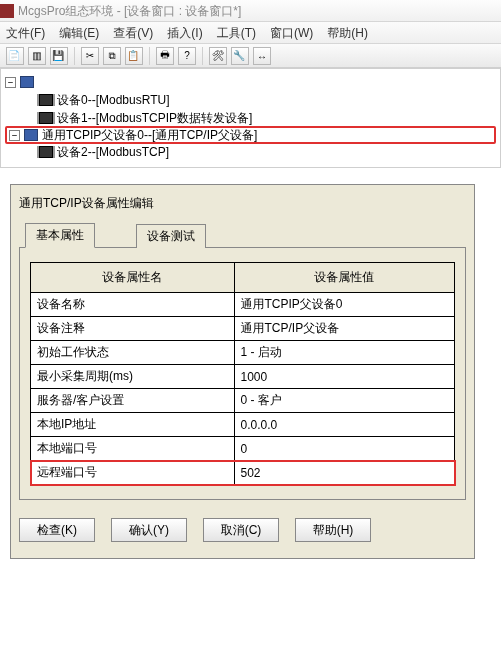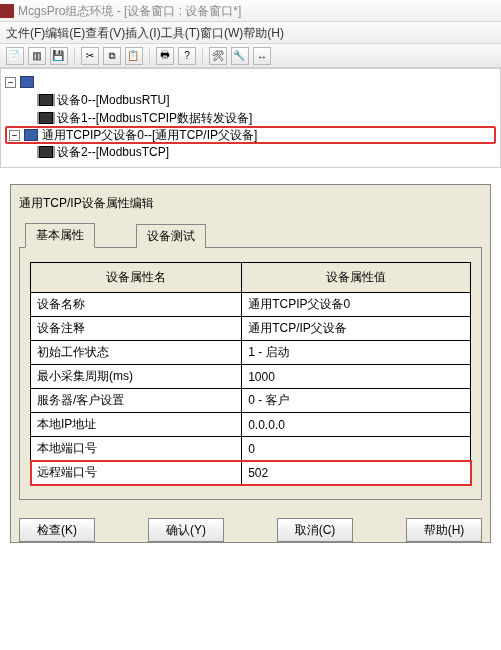--- a/index.html
+++ b/index.html
@@ -21,21 +21,21 @@
     display:flex; align-items:center; gap:4px;
     color:#8a8a8a;
   }
   .titlebar .app-icon { width:14px; height:14px; background:#8e2a2a; display:inline-block; }
   
   .menubar {
     height:22px; line-height:22px;
     background:linear-gradient(#fbfbfb,#efefef);
     border-bottom:1px solid #d6d6d6;
     padding-left:6px;
-    display:flex; 
+    display:flex; gap:14px;
   }
   .menubar span { color:#333; }
   
   .toolbar {
     height:24px;
     background:linear-gradient(#fbfbfb,#e9e9e9);
     border-bottom:1px solid #cfcfcf;
     display:flex; align-items:center; gap:4px;
     padding-left:6px;
   }
@@ -77,24 +77,24 @@
   .chipicon::before{left:-3px;}
   .chipicon::after{right:-3px;}
   .redbox {
     border:2px solid #e03030;
     border-radius:2px;
     padding:0 2px;
     margin:-1px 0;
   }
   
   .dialog {
-    margin:16px 10px 4px 10px;
+    margin:16px 26px 4px 10px;
     background:#ece9d8;
     border:1px solid #888;
-    padding:10px 8px 0 8px;
+    padding:10px 8px 16px 8px;
   }
   .dlg-title { padding-bottom:10px; }
   .tabbar { display:flex; align-items:flex-end; margin-left:6px;gap:41px; }
   .tab {
     border:1px solid #888; border-bottom:none;
     background:#ece9d8;
     padding:3px 10px; position:relative; top:1px;
   }
   .tab.active { background:#ece9d8; z-index:2; border-bottom:1px solid #ece9d8;}
   .tabpanel {
@@ -118,21 +118,21 @@
   .proptable td {
     border:1px solid #000;
     padding:3px 6px;
   }
   .proptable td:first-child { width:48%; }
   .red-outline {
     outline:2px solid #e03030;
     outline-offset:-1px;
   }
   .btnrow {
-    display:flex; justify-content:space-between; gap:16px;
+    display:flex; justify-content:flex-start; gap:16px;
     margin-top:18px;
   }
   .winbtn {
     min-width:76px; height:24px;
     border:1px solid #888;
     background:linear-gradient(#fff,#e4e4e4);
     text-align:center; line-height:22px;
   }
 </style>
 </head>

